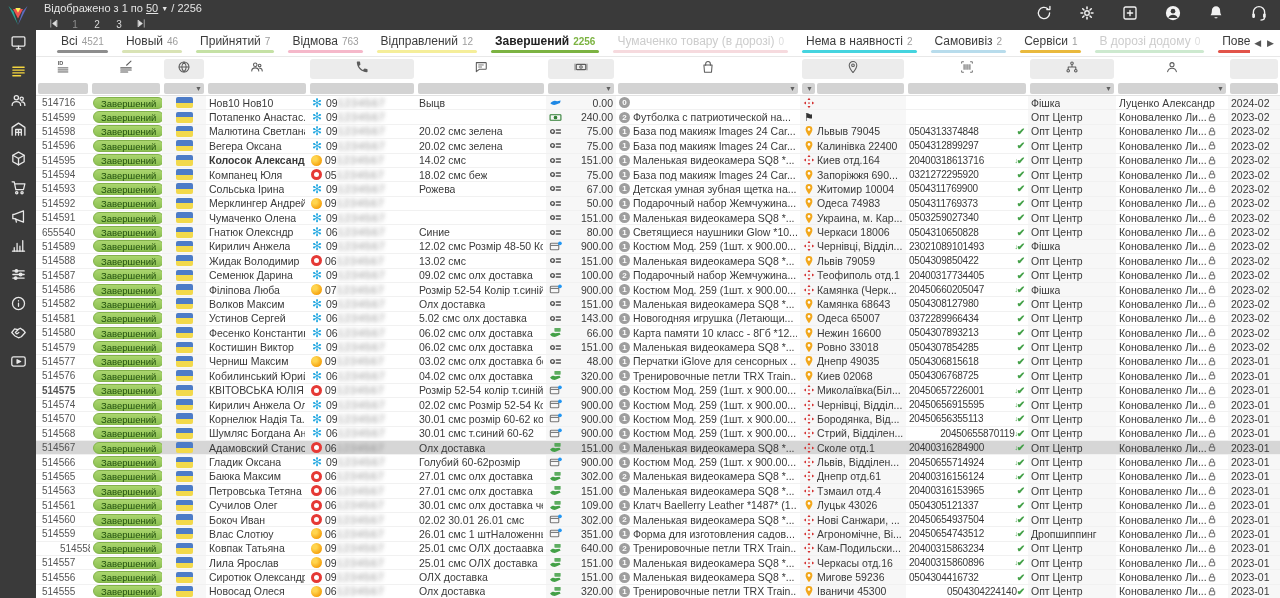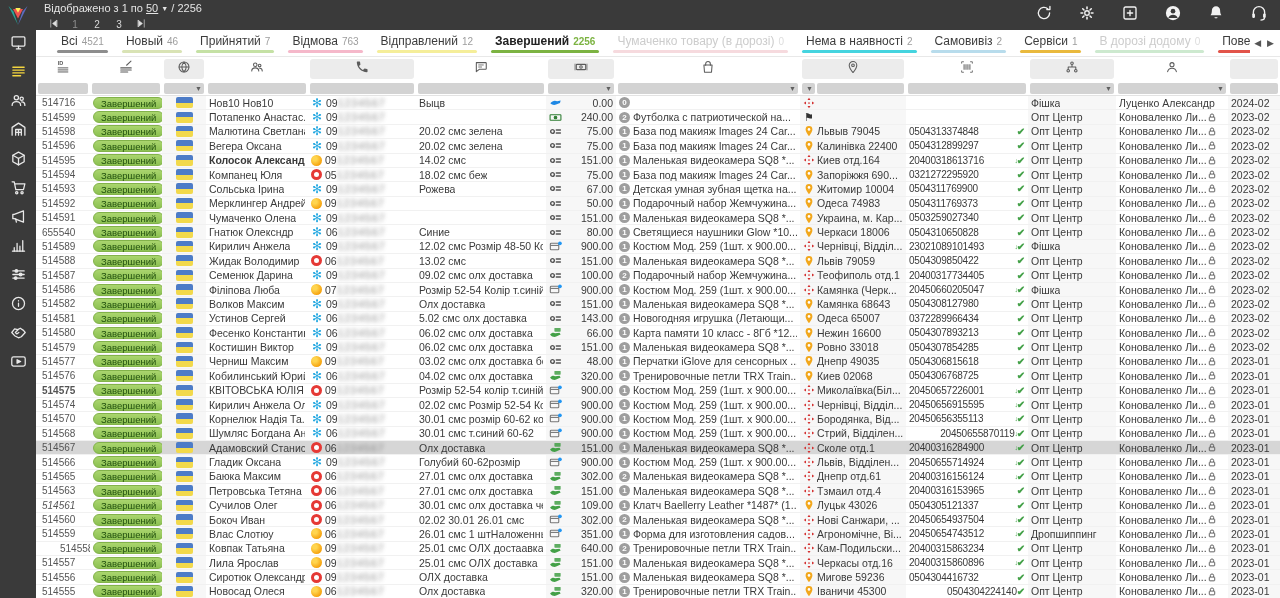--- a/index.html
+++ b/index.html
@@ -2264,21 +2264,21 @@
               <rect x="5.5" y="11" width="13" height="9" rx="1.5"></rect>
               <path d="M8 11V7.5a4 4 0 018 0V11"></path>
             </svg>
           </span>
         </div>
         <div class="cell tint c-date" style="width: 52px;">
           <span class="txt">2023-01</span>
         </div>
       </div>
       <div class="row">
-        <div class="cell c-id" style="width: 54px; font-style: italic;">514561</div>
+        <div class="cell c-id" style="width: 54px;">514561</div>
         <div class="cell c-status" style="width: 72px;">
           <span class="pill">Завершений</span>
         </div>
         <div class="cell tint c-flag" style="width: 44px; justify-content: center;">
           <span class="flagUA">
             <i class="b"></i>
             <i class="y"></i>
           </span>
         </div>
         <div class="cell c-name" style="width: 102px;">

